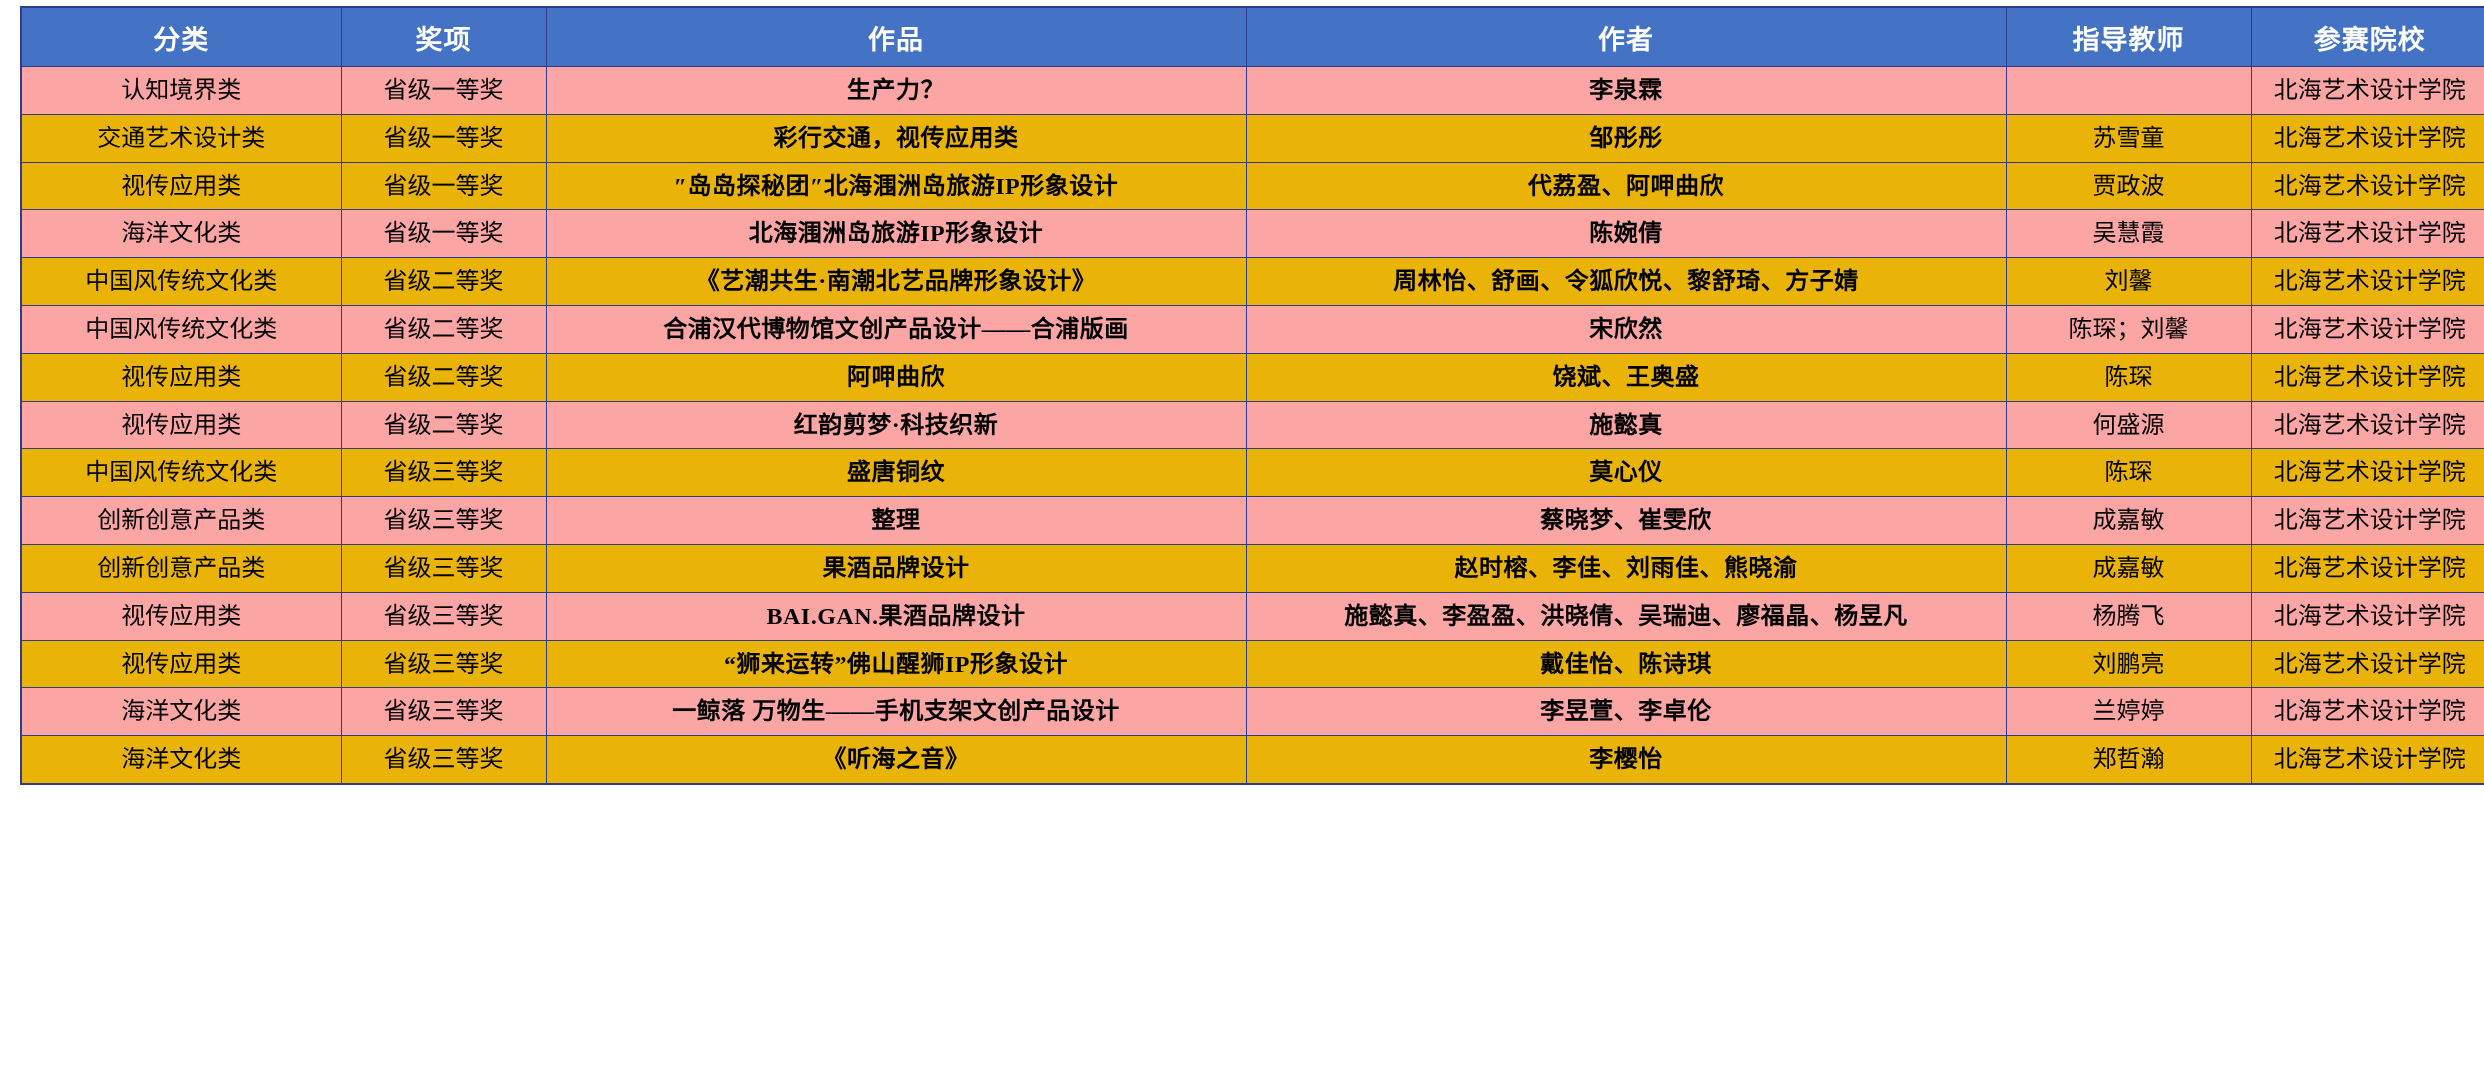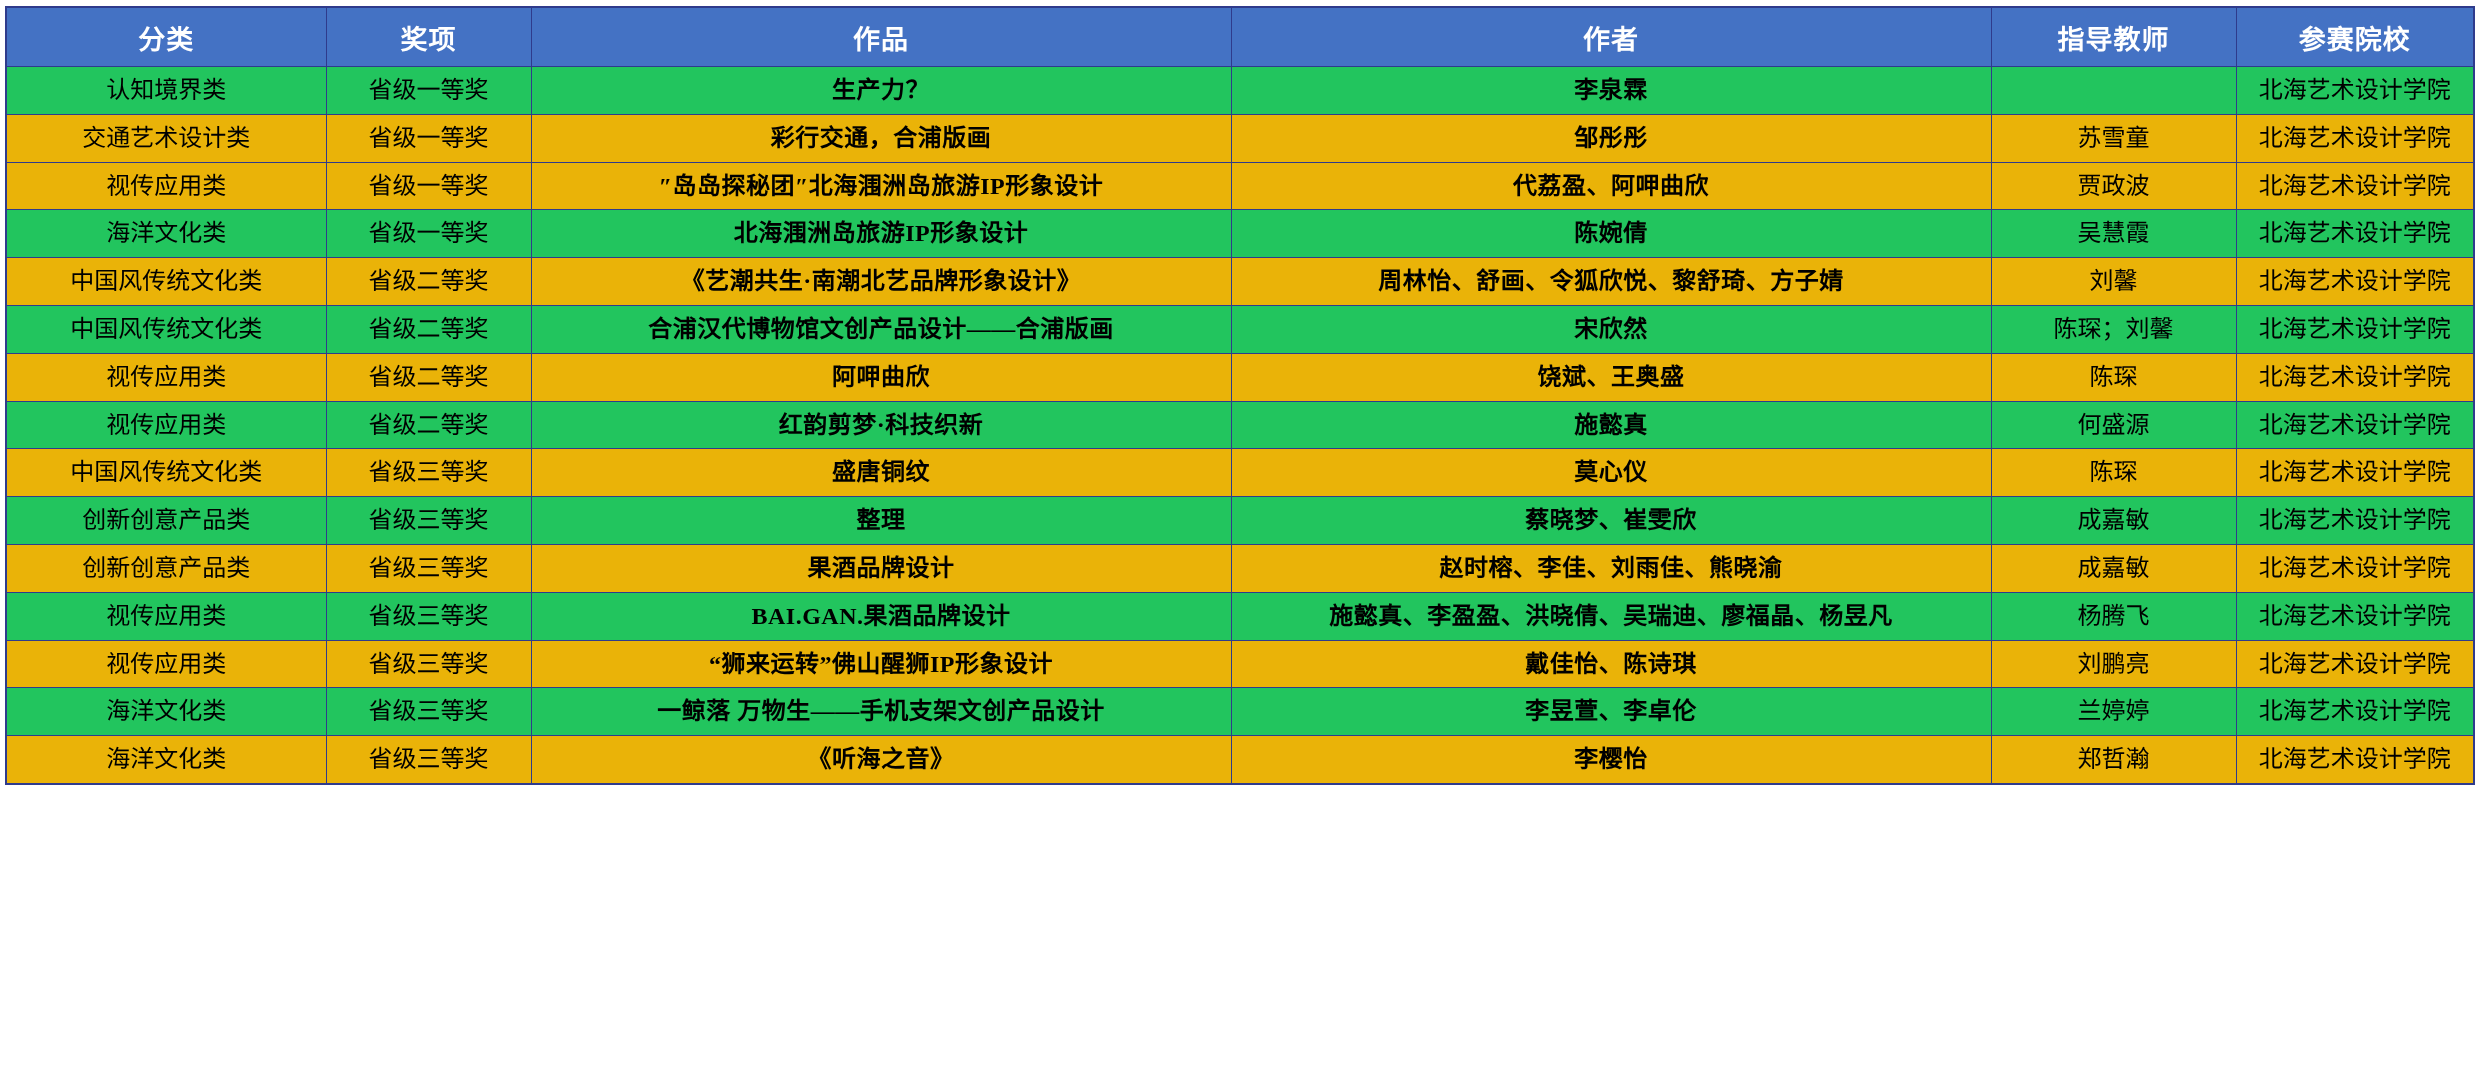--- a/index.html
+++ b/index.html
@@ -10,21 +10,21 @@
   body {
     width: 2484px;
     height: 1084px;
     font-family: "Liberation Serif", "DejaVu Serif", serif;
     overflow: hidden;
   }
   .sheet {
     width: 2484px;
     height: 1076px;
     box-sizing: border-box;
-    padding: 6px 8px 0 5px;
+    padding: 6px 8px 0 20px;
   }
   table.award-table {
     border-collapse: collapse;
     table-layout: fixed;
     width: 2468px;
     border: 2px solid #2f3b8c;
   }
   table.award-table col.c0 { width: 320px; }
   table.award-table col.c1 { width: 205px; }
   table.award-table col.c2 { width: 700px; }
@@ -47,21 +47,21 @@
   tbody td {
     border: 1px solid #2f3b8c;
     text-align: center;
     vertical-align: middle;
     font-size: 24px;
     color: #000000;
     padding: 6px 8px;
     line-height: 1.45;
     word-break: break-all;
   }
-  tbody tr.band-a td { background: #22c55e; text-align: center; }
+  tbody tr.band-a td { background: #fca5a5; text-align: center; }
   tbody tr.band-b td { background: #eab308; }
   tbody td.cell-work,
   tbody td.cell-authors {
     letter-spacing: 0.5px;
     font-weight: bold;
   }
 </style>
 </head>
 <body>
 
@@ -90,21 +90,21 @@
         <td class="cell-category">认知境界类</td>
         <td class="cell-award">省级一等奖</td>
         <td class="cell-work">生产力？</td>
         <td class="cell-authors">李泉霖</td>
         <td class="cell-teacher"></td>
         <td class="cell-school">北海艺术设计学院</td>
       </tr>
       <tr class="band-b">
         <td class="cell-category">交通艺术设计类</td>
         <td class="cell-award">省级一等奖</td>
-        <td class="cell-work">彩行交通，合浦版画</td>
+        <td class="cell-work">彩行交通，视传应用类</td>
         <td class="cell-authors">邹彤彤</td>
         <td class="cell-teacher">苏雪童</td>
         <td class="cell-school">北海艺术设计学院</td>
       </tr>
       <tr class="band-b">
         <td class="cell-category">视传应用类</td>
         <td class="cell-award">省级一等奖</td>
         <td class="cell-work">″岛岛探秘团″北海涠洲岛旅游IP形象设计</td>
         <td class="cell-authors">代荔盈、阿呷曲欣</td>
         <td class="cell-teacher">贾政波</td>

